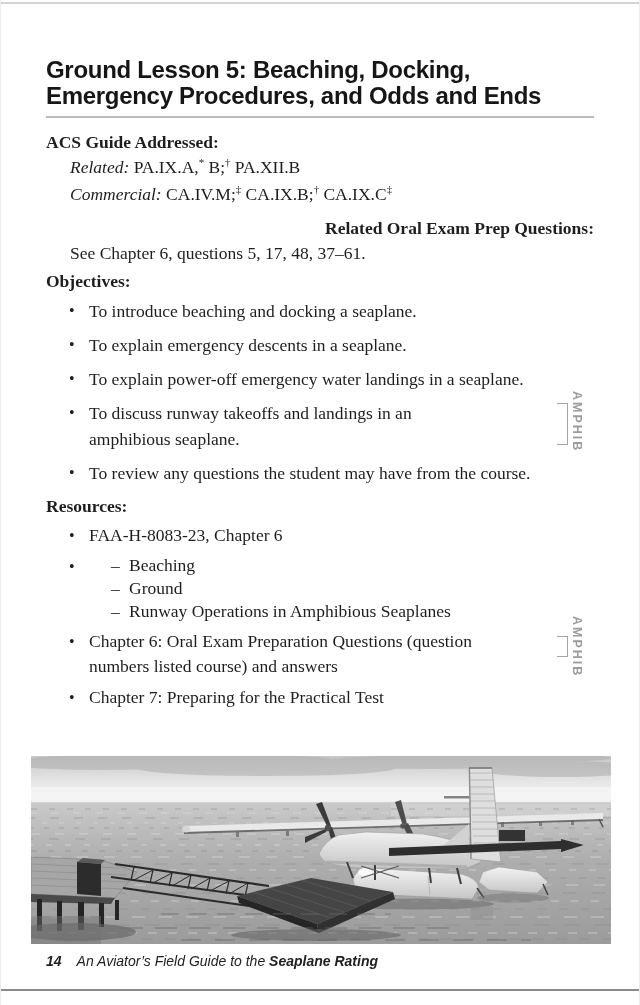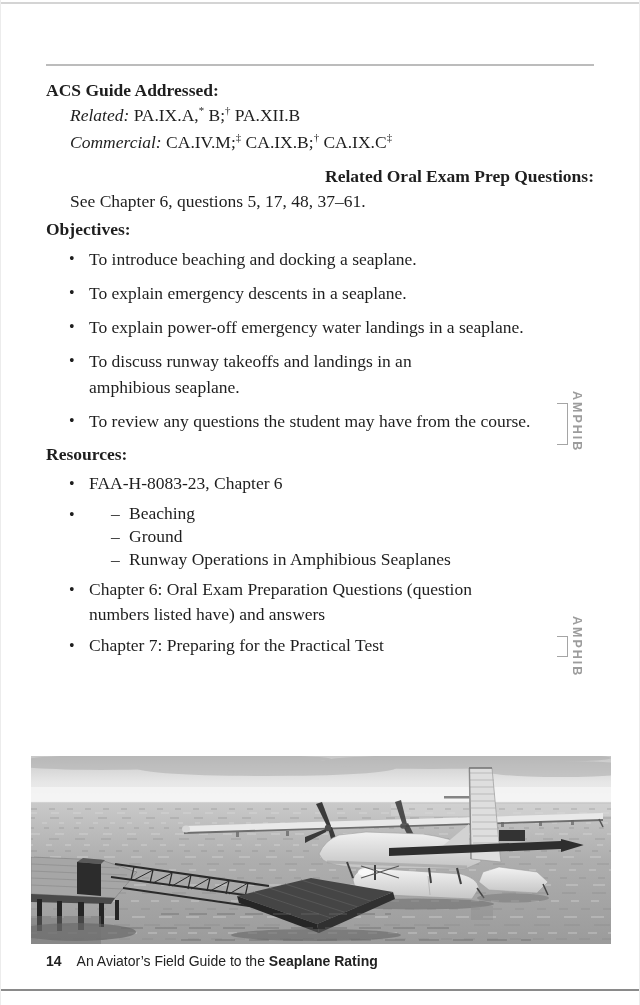--- a/index.html
+++ b/index.html
@@ -67,31 +67,35 @@
     font-weight:bold;
     font-size:12.5px;
     letter-spacing:2px;
     color:#9c9c9c;
     margin-left:2px;
   }
 
   .photo-wrap { position:absolute; left:30px; top:756px; width:580px; height:188px; }
   .photo-wrap svg { display:block; }
 
-  .footer { position:absolute; left:45px; top:953px; font-family:"Liberation Sans", sans-serif; font-size:14px; color:#222; }
+  .footer { position:absolute; left:45px; top:953px; font-family:"Liberation Sans", sans-serif; font-size:14px; color:#222;font-style:italic; }
   .footer .pgnum { font-weight:bold; margin-right:15px; }
   .footer .bold { font-weight:bold; }
 </style>
 </head>
 <body>
 
 <div class="top-edge"></div>
 
 <div class="content">
 
+  <h1 class="page-title">
+    <span style="display:block">Ground Lesson 5: Beaching, Docking,</span>
+    <span style="display:block">Emergency Procedures, and Odds and Ends</span>
+  </h1>
   <div class="title-rule"></div>
 
   <div class="sec-heading h-acs">ACS Guide Addressed:</div>
   <div class="indent-line"><span class="it">Related:</span><span> PA.IX.A,</span><sup>*</sup><span> B;</span><sup>†</sup><span> PA.XII.B</span></div>
   <div class="indent-line"><span class="it">Commercial:</span><span> CA.IV.M;</span><sup>‡</sup><span> CA.IX.B;</span><sup>†</sup><span> CA.IX.C</span><sup>‡</sup></div>
 
   <div class="sec-heading h-related">Related Oral Exam Prep Questions:</div>
   <div class="indent-line">See Chapter 6, questions 5, 17, 48, 37–61.</div>
 
   <div class="sec-heading h-objectives">Objectives:</div>
@@ -138,21 +142,21 @@
             </li>
           <li class="dash-item">
               <span class="dash-glyph">–</span>
               <span>Runway Operations in Amphibious Seaplanes</span>
             </li>
         </ul>
       </div>
     </li>
     <li class="bullet-item">
         <span class="bullet-glyph">•</span>
-        <div class="li-body res-narrow">Chapter 6: Oral Exam Preparation Questions (question numbers listed have) and answers</div>
+        <div class="li-body res-narrow">Chapter 6: Oral Exam Preparation Questions (question numbers listed course) and answers</div>
       </li>
     <li class="bullet-item">
         <span class="bullet-glyph">•</span>
         <div class="li-body">Chapter 7: Preparing for the Practical Test</div>
       </li>
   </ul>
 </div>
 
 <div class="amphib amphib-1">
   <div class="amphib-bracket"></div>

